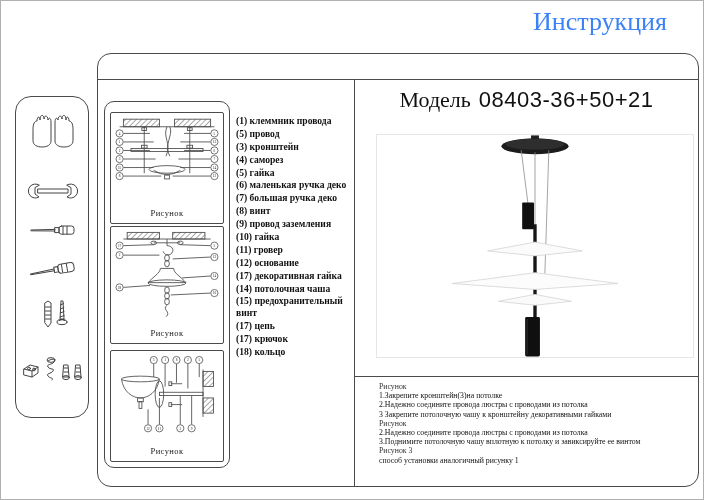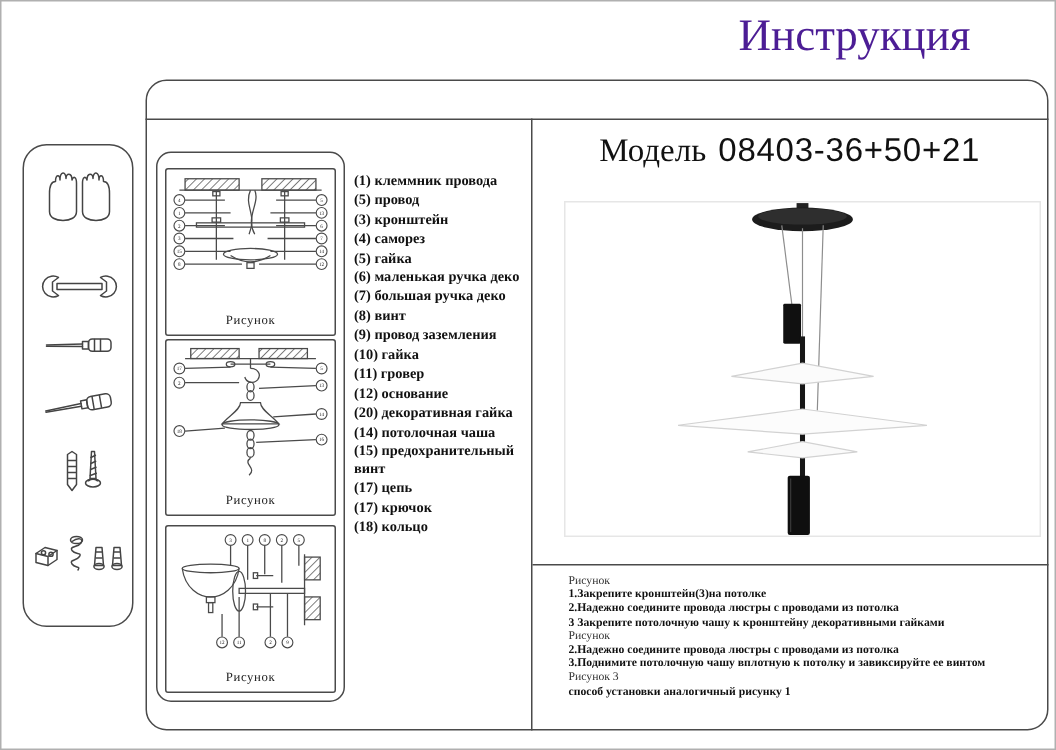--- a/index.html
+++ b/index.html
@@ -1,18 +1,18 @@
 <!DOCTYPE html>
 <html><head>
 <meta charset="utf-8">
 <style>
   html,body{margin:0;padding:0;background:#fff;}
   .page{position:relative;width:704px;height:500px;background:#fff;border:1px solid #b0b0b0;
         box-sizing:border-box;font-family:"Liberation Serif","DejaVu Serif",serif;color:#1a1a1a;overflow:hidden;}
-  .title{position:absolute;top:6px;right:56px;font-size:30px;font-weight:400;color:#4c1d95;}
+  .title{position:absolute;top:6px;right:36px;font-size:26px;font-weight:400;color:#3b82f6;}
   .main-box{position:absolute;left:96px;top:52px;width:602px;height:434px;border:1.5px solid #4a4a4a;
         border-radius:14px;box-sizing:border-box;}
   .main-topline{position:absolute;left:96px;top:78px;width:602px;height:0;border-top:1.2px solid #4a4a4a;}
   .vdivider{position:absolute;left:353px;top:78px;height:408px;width:0;border-left:1.2px solid #4a4a4a;}
   
   .sidebar{position:absolute;left:14px;top:95px;width:74px;height:322px;border:1.3px solid #4a4a4a;
         border-radius:16px;box-sizing:border-box;}
   .tool{position:absolute;left:0;width:74px;display:flex;justify-content:center;}
   
   .figs{position:absolute;left:103px;top:100px;width:126px;height:367px;border:1.3px solid #4a4a4a;
@@ -25,21 +25,21 @@
   .parts div{margin-bottom:1.4px;}
   
   .model-row{position:absolute;left:353px;top:86px;width:345px;display:flex;justify-content:center;align-items:baseline;gap:8px;}
   .model-label{font-size:22px;color:#111;}
   .model-number{font-family:"Liberation Sans","DejaVu Sans",sans-serif;font-size:22px;font-weight:400;color:#111;letter-spacing:.5px;}
   
   .photo{position:absolute;left:375px;top:133px;width:318px;height:224px;border:1px solid #e6e6e6;box-sizing:border-box;background:#fff;}
   .hline2{position:absolute;left:354px;top:375px;width:344px;height:0;border-top:1.2px solid #4a4a4a;}
   
   .instructions{position:absolute;left:378px;top:381px;width:316px;font-size:7.8px;line-height:9.2px;color:#111;}
-  .ins-b{font-weight:700;}
+  .ins-b{font-weight:400;}
   .ins-r{font-weight:400;color:#333;}
   .ico-stroke{stroke:#444;fill:none;stroke-width:1;stroke-linejoin:round;stroke-linecap:round;}
   .fig-stroke{stroke:#4a4a4a;fill:none;stroke-width:0.9;}
   .callout{stroke:#4a4a4a;fill:#fff;stroke-width:0.8;}
   .callout-num{font-size:3.6px;fill:#222;font-family:"Liberation Serif",serif;text-anchor:middle;}
 </style>
 </head>
 <body>
 
 <div class="page">
@@ -316,21 +316,21 @@
     <div>(3) кронштейн</div>
     <div>(4) саморез</div>
     <div>(5) гайка</div>
     <div>(6) маленькая ручка деко</div>
     <div>(7) большая ручка деко</div>
     <div>(8) винт</div>
     <div>(9) провод заземления</div>
     <div>(10) гайка</div>
     <div>(11) гровер</div>
     <div>(12) основание</div>
-    <div>(20) декоративная гайка</div>
+    <div>(17) декоративная гайка</div>
     <div>(14) потолочная чаша</div>
     <div>(15) предохранительный винт</div>
     <div>(17) цепь</div>
     <div>(17) крючок</div>
     <div>(18) кольцо</div>
   </div>
 
   <div class="model-row">
     <span class="model-label">Модель</span>
     <span class="model-number">08403-36+50+21</span>

